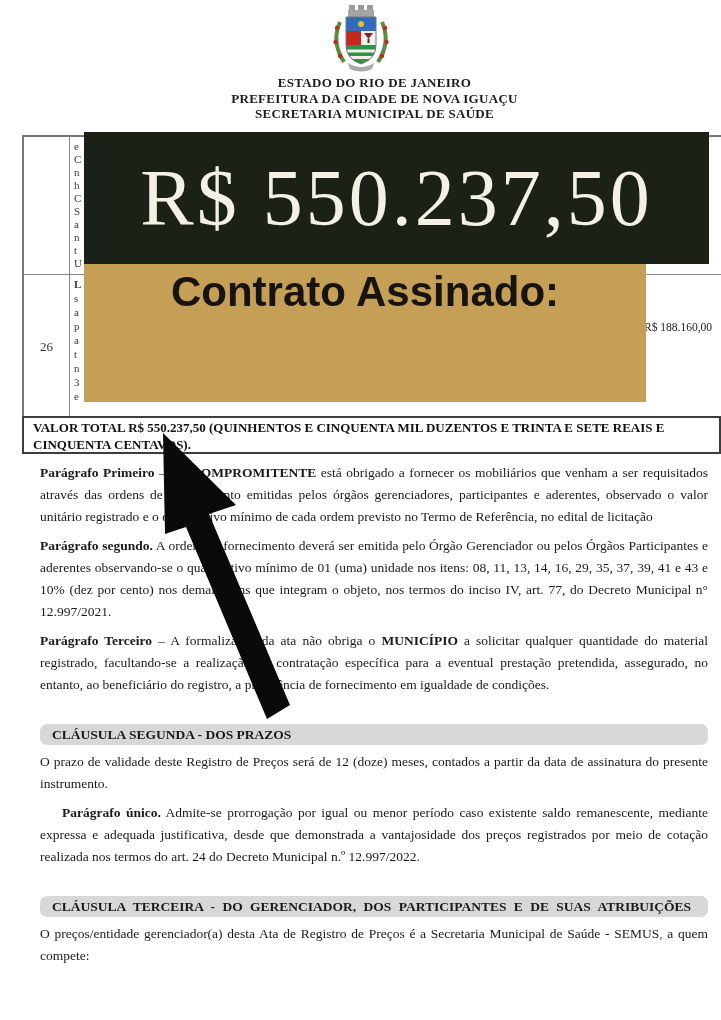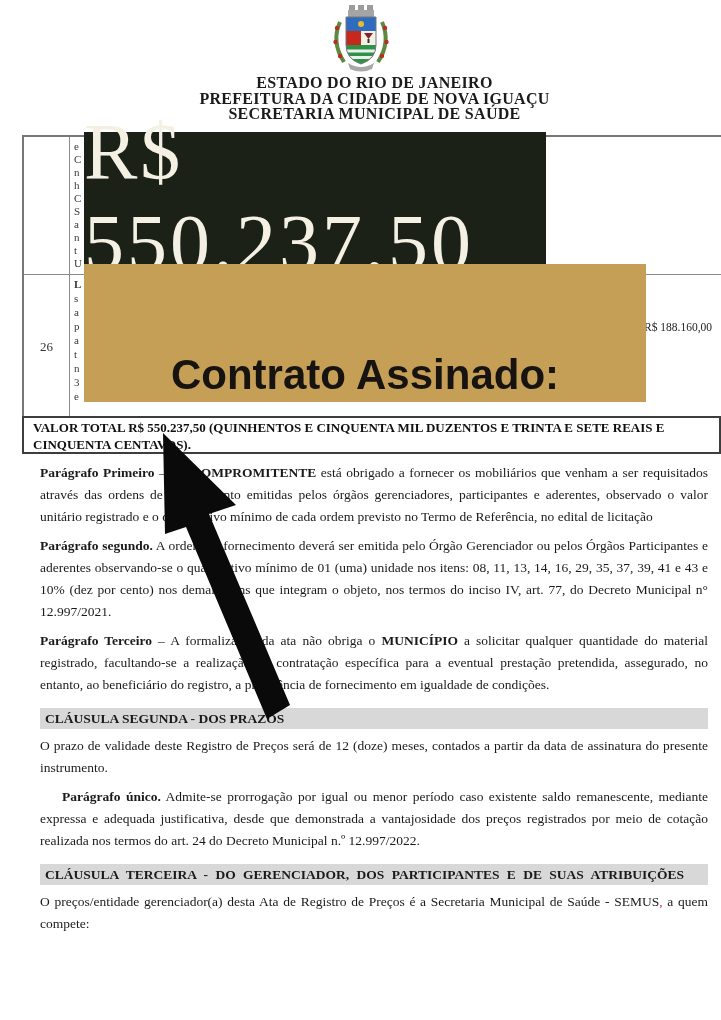--- a/index.html
+++ b/index.html
@@ -2,21 +2,21 @@
 <html><head>
 <meta charset="utf-8">
 <style>
   html,body{margin:0;padding:0;background:#ffffff;}
   .page{position:relative;width:721px;height:1020px;background:#fff;overflow:hidden;
         font-family:"Liberation Serif",serif;color:#161616;}
 
   
   .doc-header{position:absolute;top:0;left:0;width:100%;text-align:center;}
   .crest{display:block;margin:2px auto 3px;}
-  .org-line{font-weight:bold;font-size:16px;line-height:15.5px;letter-spacing:.3px;color:#1b1b1b;margin-left:28px;}
+  .org-line{font-weight:bold;font-size:13px;line-height:15.5px;letter-spacing:.3px;color:#1b1b1b;margin-left:28px;}
 
   
   .items-table{position:absolute;left:22px;top:135px;width:699px;height:281px;
                border-top:2px solid #777;border-left:2px solid #777;}
   .row-divider{position:absolute;left:0;top:137px;width:100%;border-top:1.5px solid #8a8a8a;}
   .col-divider{position:absolute;left:45px;top:0;height:100%;border-left:1.5px solid #8a8a8a;}
   .item-number{position:absolute;left:0;top:202px;width:45px;text-align:center;
                font-size:13px;color:#333;}
   .item-total{position:absolute;left:620px;top:184px;font-size:11.5px;color:#222;white-space:nowrap;}
   .clip-col{position:absolute;left:50px;white-space:pre-line;color:#3a3a3a;overflow:hidden;}
@@ -26,30 +26,30 @@
 
   
   .total-box{position:absolute;left:22px;top:416px;width:699px;height:38px;box-sizing:border-box;
              border:2px solid #3d3d3d;padding:2px 8px 0 9px;background:#fff;
              font-weight:bold;font-size:13px;line-height:16.5px;color:#101010;}
 
   
   .body-copy{position:absolute;left:40px;top:462px;width:668px;font-size:13.5px;
              line-height:22px;text-align:justify;color:#1a1a1a;}
   .body-copy p{margin:0 0 7px 0;}
-  .clause{background:#d8d8d8;font-weight:bold;padding:0 5px;line-height:21px;margin:12px 0 6px;}
+  .clause{background:#d8d8d8;font-weight:bold;padding:0 12px;line-height:21px;margin:28px 0 6px;border-radius:7px;}
   .clause.spread{word-spacing:4px;}
 
   
-  .banner-amount{position:absolute;left:84px;top:132px;width:462px;height:132px;z-index:10;
+  .banner-amount{position:absolute;left:84px;top:132px;width:625px;height:132px;z-index:10;
                  background:#1b2117;color:#f4f1e4;display:flex;align-items:center;justify-content:center;
                  font-family:"Liberation Serif",serif;font-size:80px;letter-spacing:3px;}
   .banner-caption{position:absolute;left:84px;top:264px;width:562px;height:138px;z-index:10;
                   background:#c49f55;color:#171310;display:flex;flex-direction:column;
-                  align-items:center;justify-content:flex-end;text-align:center;
+                  align-items:center;justify-content:space-between;text-align:center;
                   font-family:"Liberation Sans",sans-serif;font-weight:bold;
                   font-size:42px;line-height:55px;}
   .arrow-overlay{position:absolute;left:0;top:0;z-index:50;pointer-events:none;}
 </style>
 </head>
 <body>
 
 <div class="page">
 
   <div class="doc-header">

